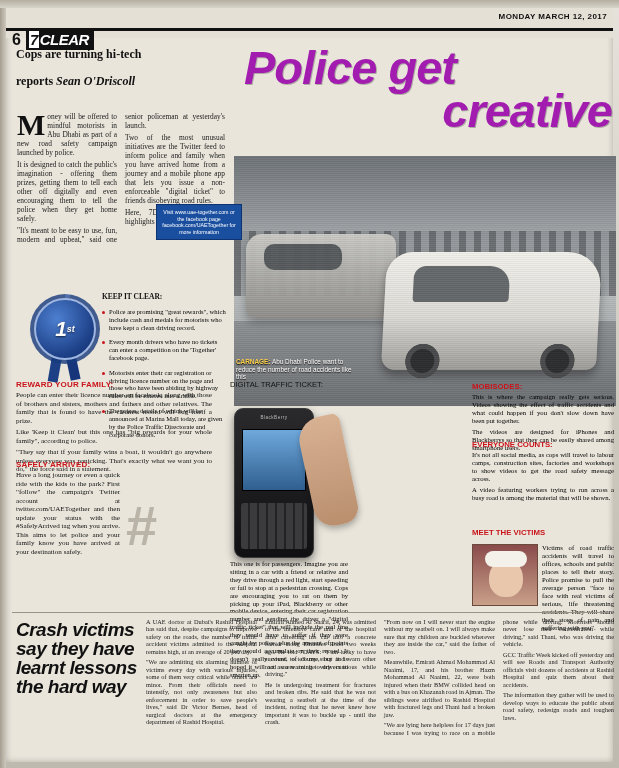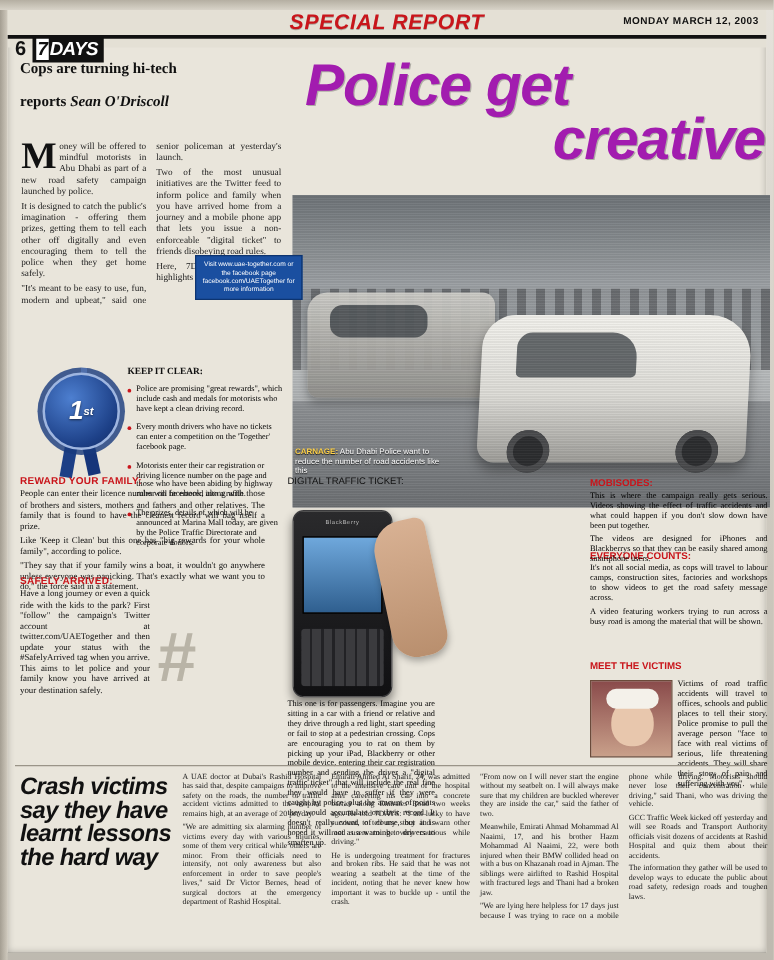--- a/index.html
+++ b/index.html
@@ -298,28 +298,27 @@
     pointer-events:none;
   }
 </style>
 </head>
 <body>
 
 <div class="page">
   <div class="paper">
 
     <div class="masthead">
-      <div class="mast-date">MONDAY MARCH 12, 2003</div>
-      <div class="mast-special">SPECIAL REPORT</div>
+      <div class="mast-date">MONDAY MARCH 12, 2017</div>
       <div class="mast-rule"></div>
       <div class="folio">
         <span class="folio-num">6</span>
         <span class="folio-logo">
           <span class="seven">7</span>
-            <span>DAYS</span>
+            <span>CLEAR</span>
         </span>
       </div>
     </div>
 
     <div class="ghost">&nbsp;</div>
 
     <div class="standfirst">
       <span>Cops are turning hi-tech</span><br>
       <br>
       <span>reports </span><span class="byline">Sean O'Driscoll</span>

